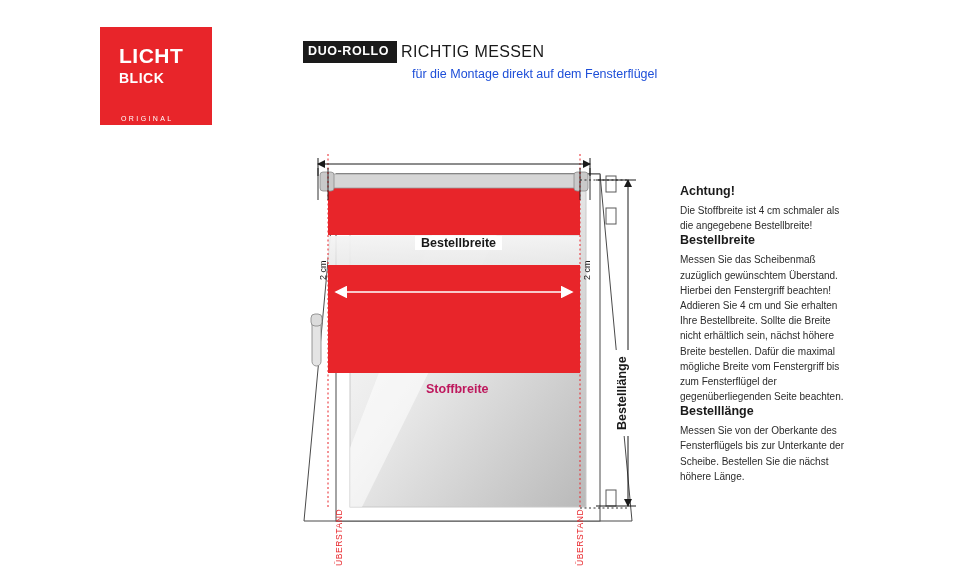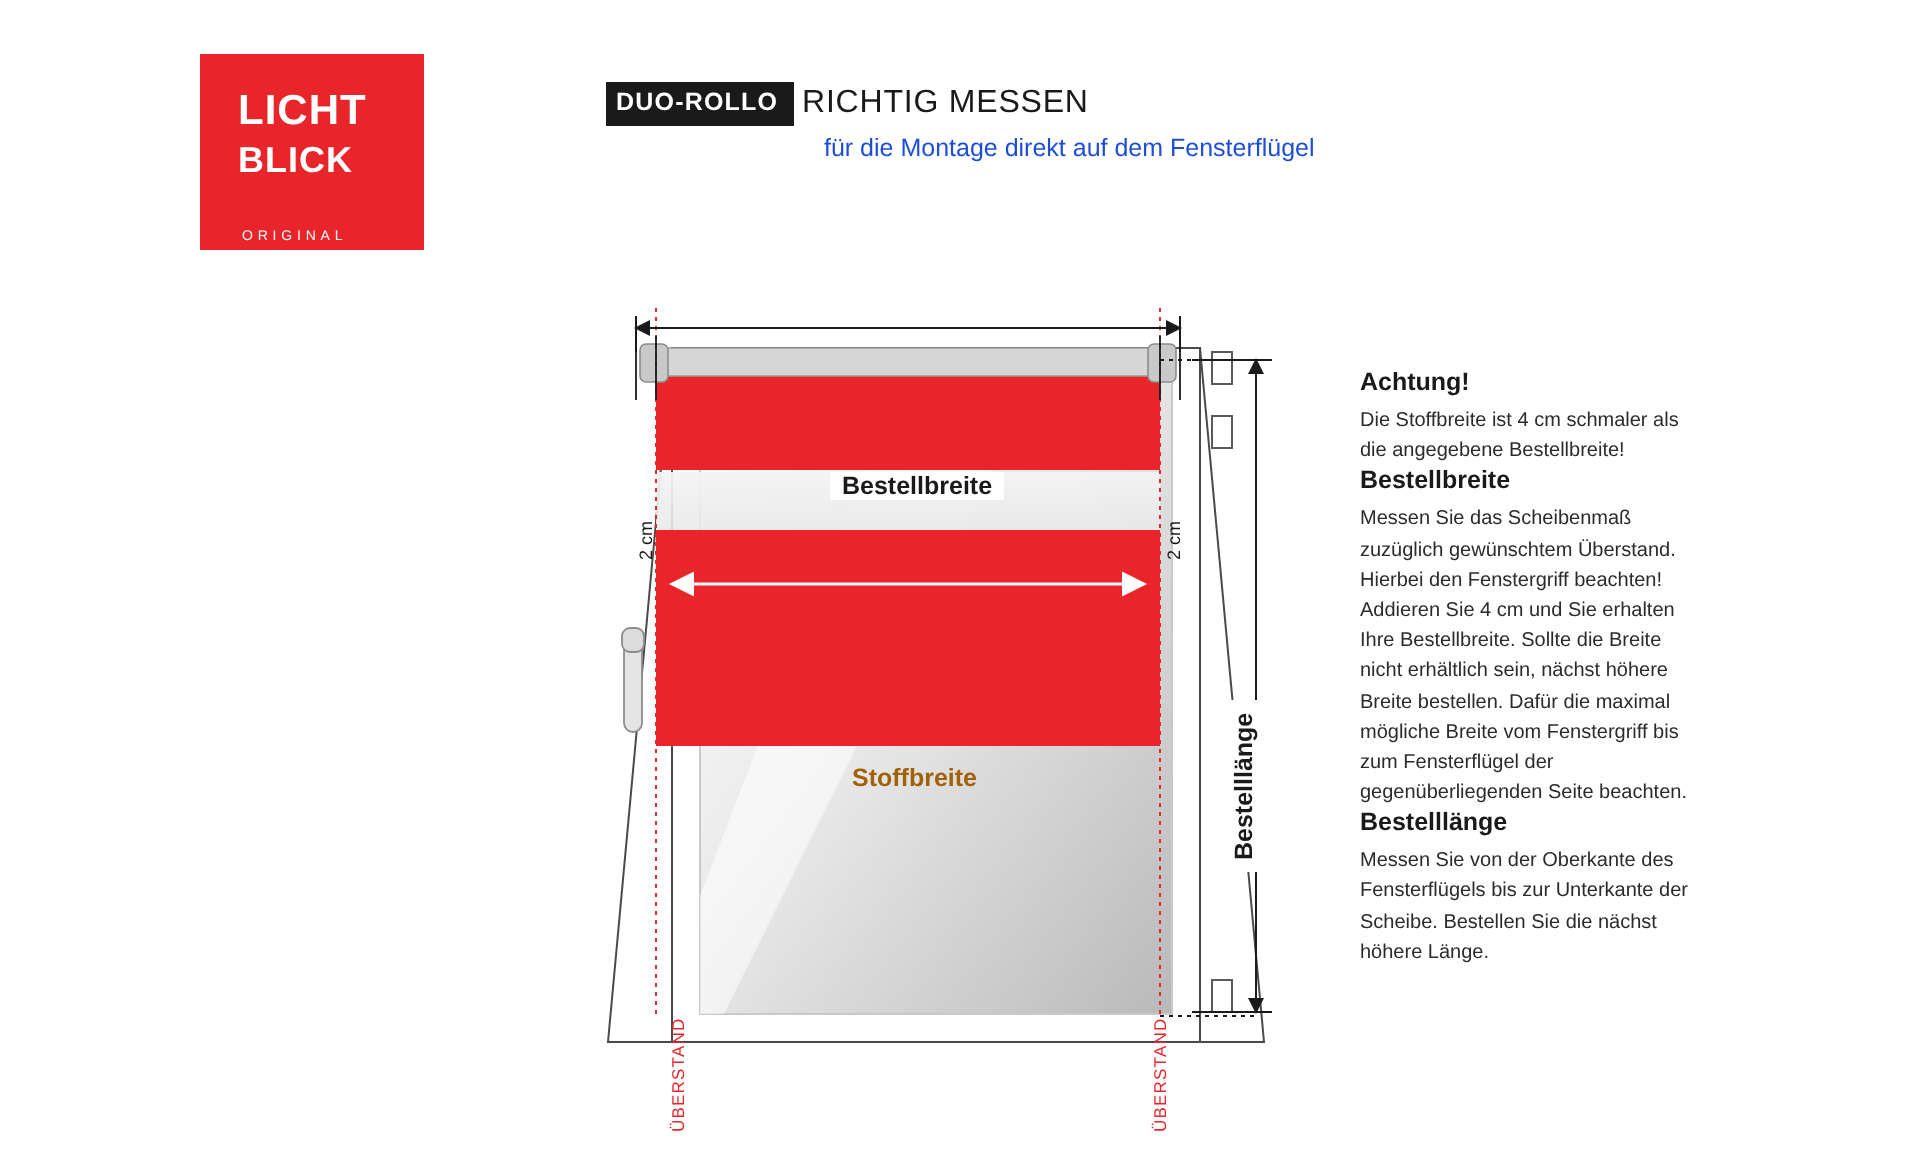--- a/index.html
+++ b/index.html
@@ -32,21 +32,21 @@
     top: 18px;
     font-size: 21px;
     font-weight: bold;
     letter-spacing: 0.5px;
     line-height: 1;
   }
   .logo-line2 {
     position: absolute;
     left: 19px;
     top: 44px;
-    font-size: 18px;
+    font-size: 14px;
     font-weight: bold;
     letter-spacing: 0.5px;
     line-height: 1;
   }
   .logo-line3 {
     position: absolute;
     left: 21px;
     top: 88px;
     font-size: 7px;
     letter-spacing: 2.4px;
@@ -111,21 +111,21 @@
   }
   .lbl-bestelllaenge {
     left: 325px;
     top: 318px;
     transform: rotate(-90deg);
     transform-origin: left top;
   }
   .lbl-stoffbreite {
     left: 130px;
     top: 264px;
-    color: #a16207;
+    color: #be185d;
     background: transparent;
   }
   .lbl-2cm-left {
     position: absolute;
     left: 28px;
     top: 162px;
     font-size: 9px;
     color: #1a1a1a;
     transform: rotate(-90deg);
     transform-origin: left top;

